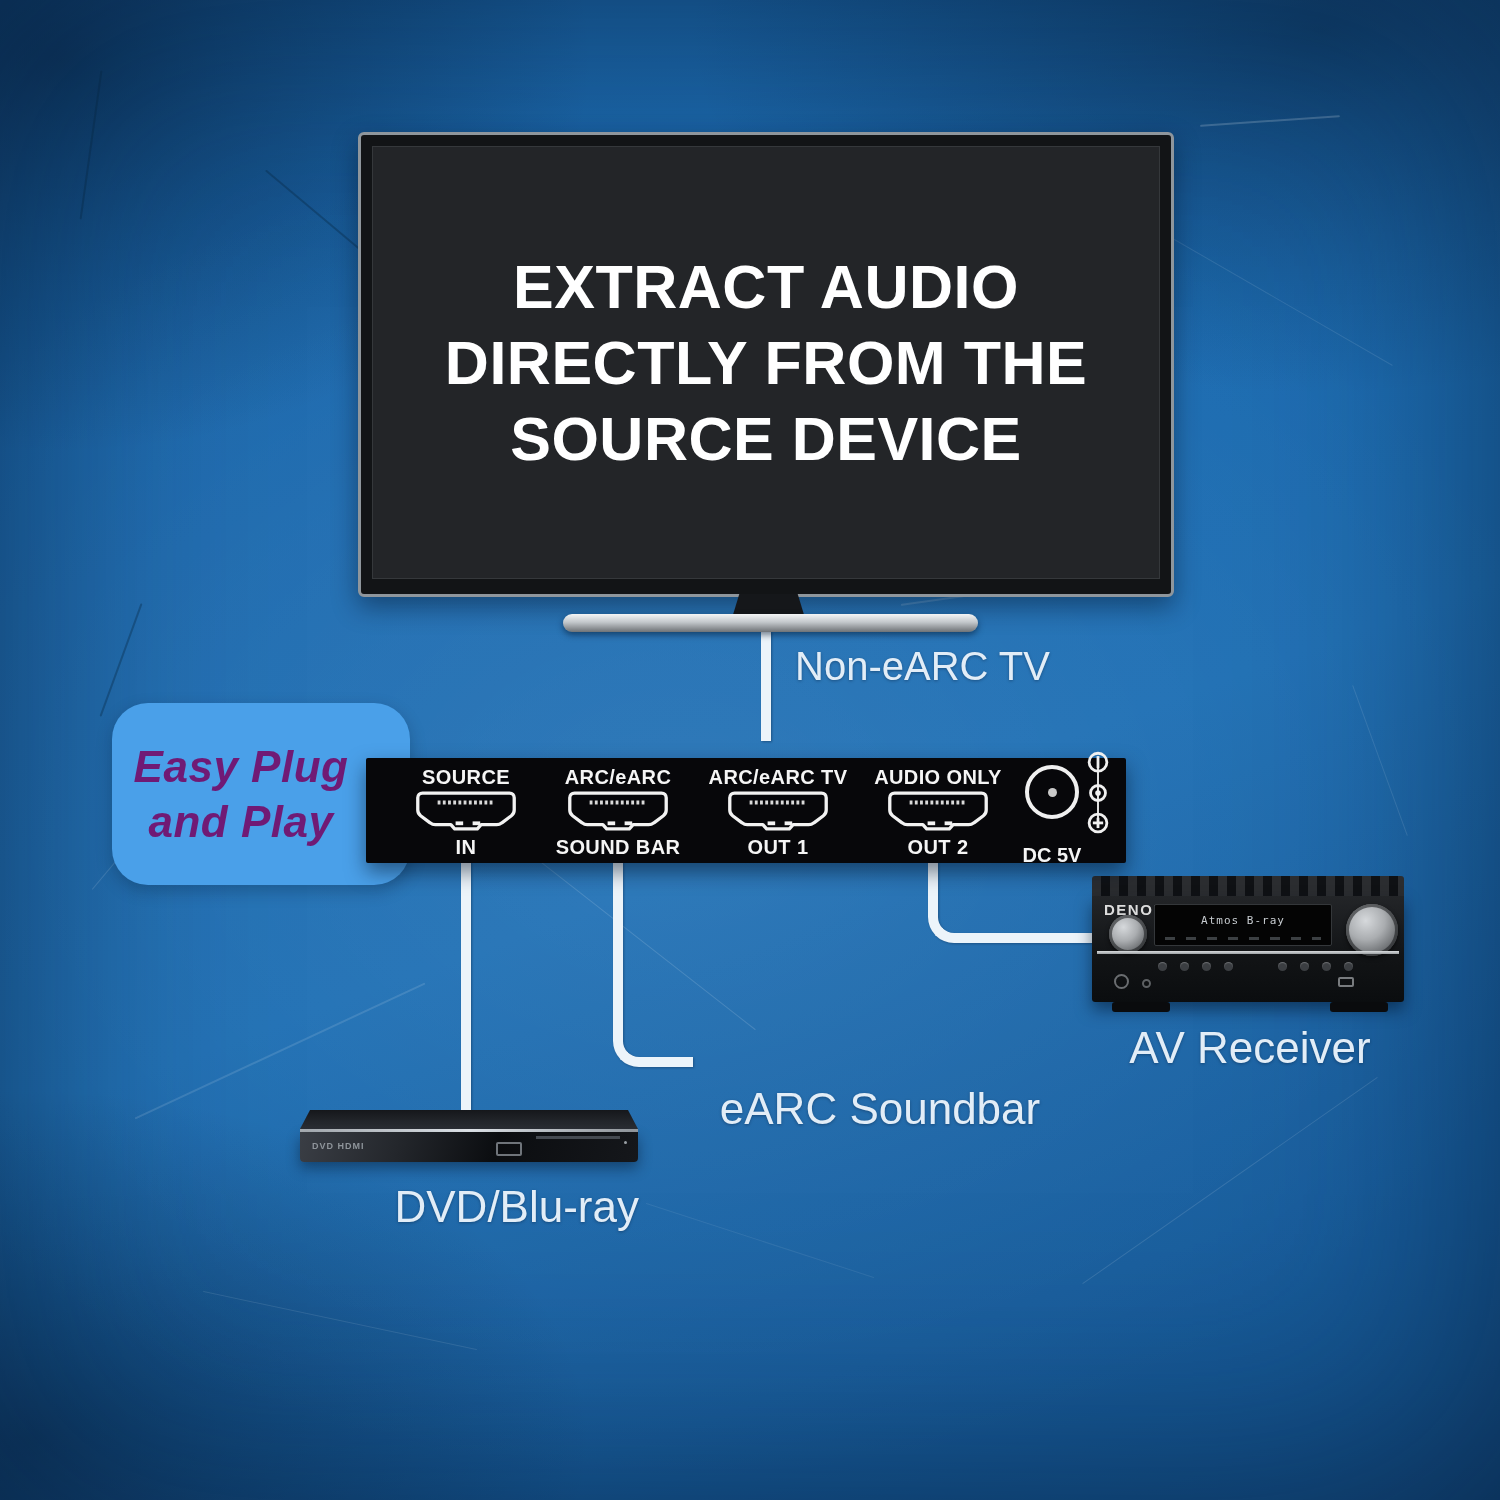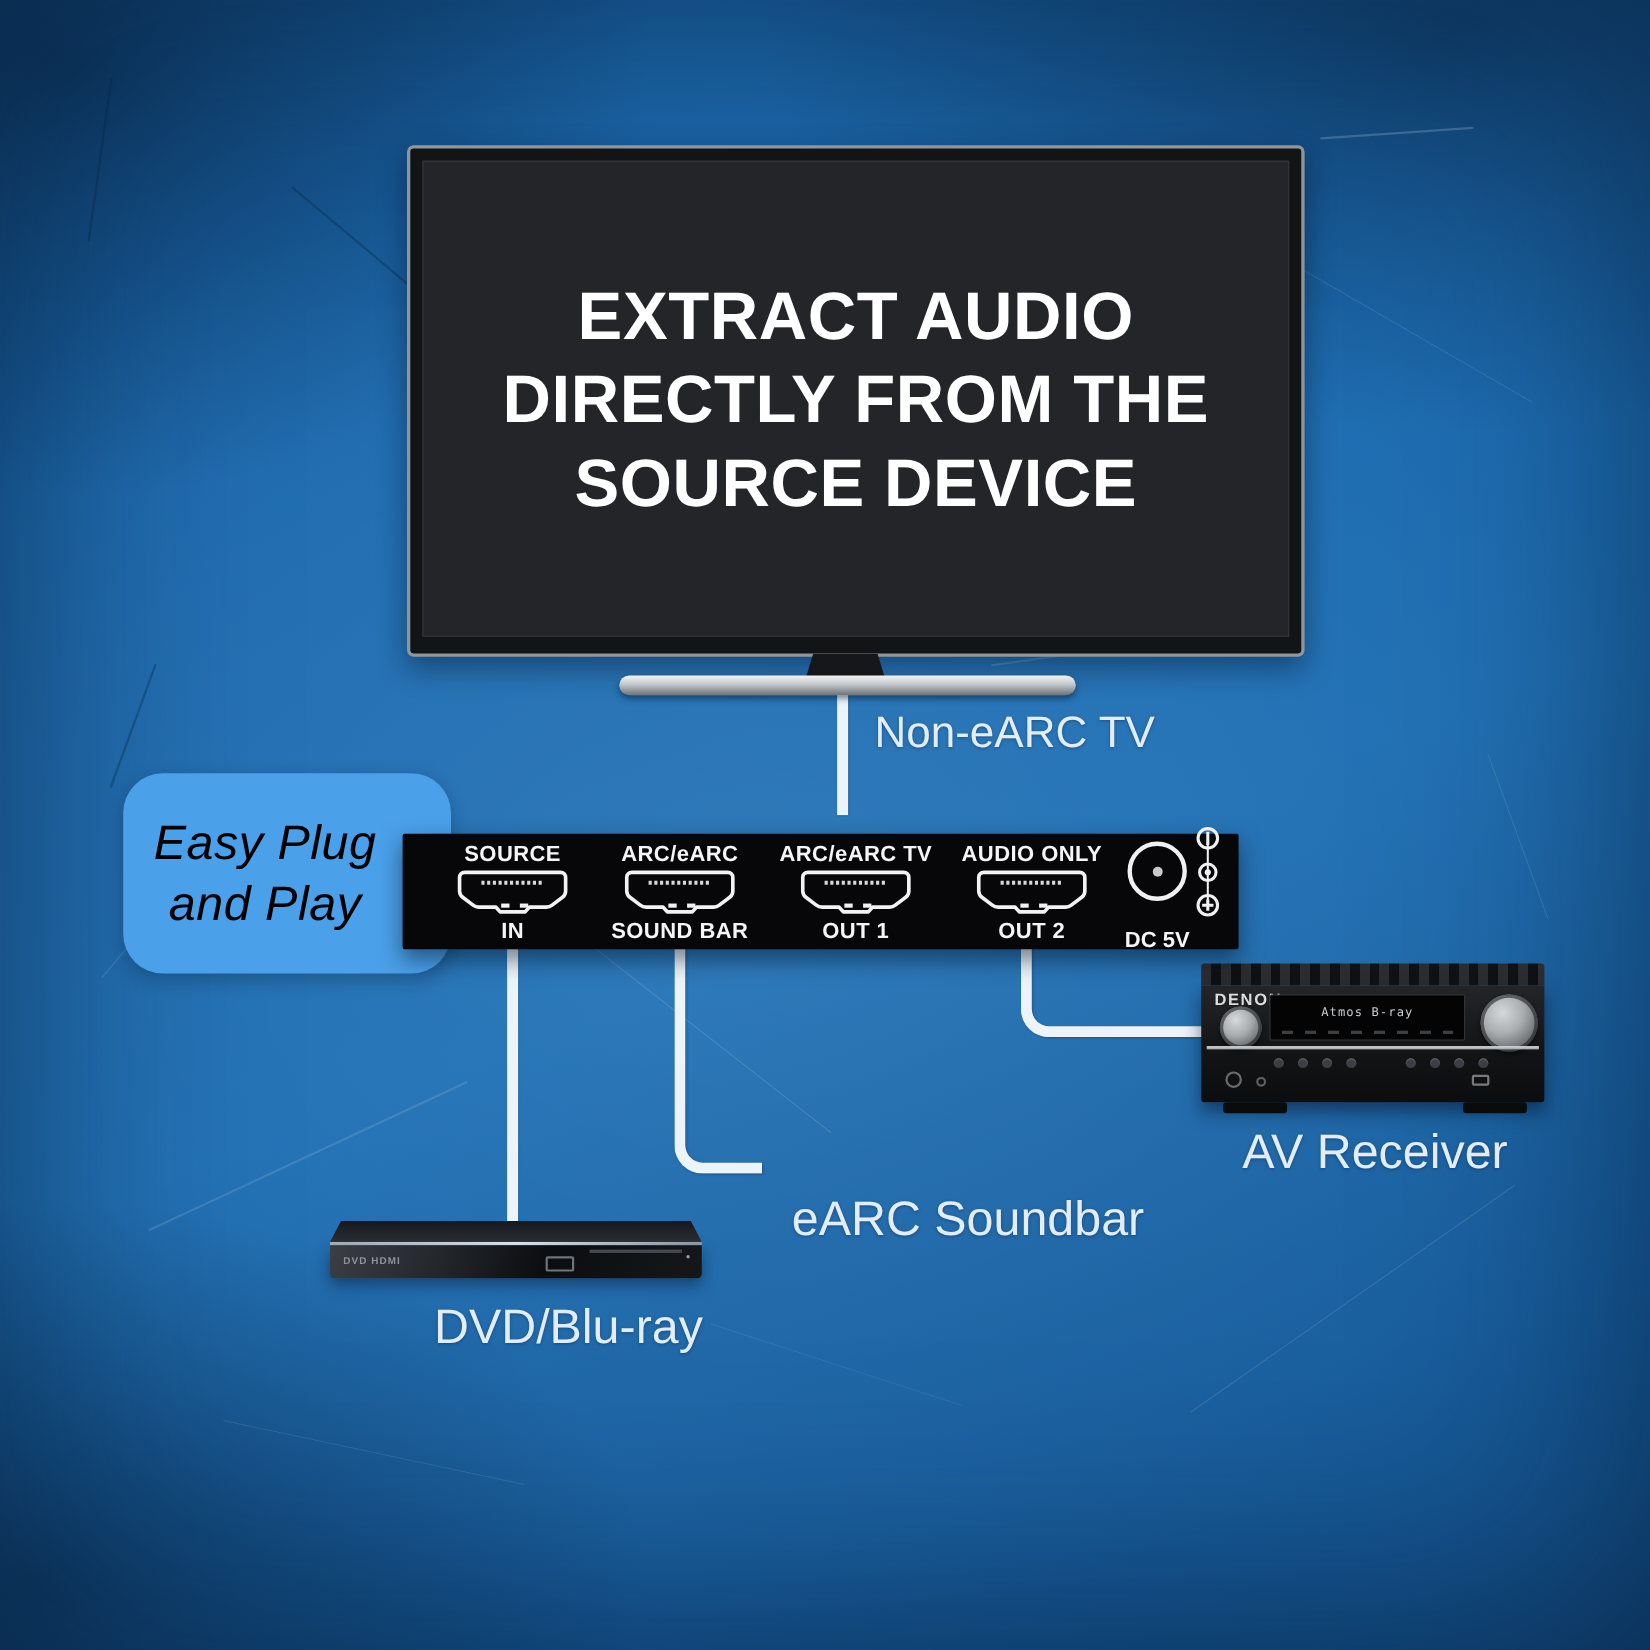--- a/index.html
+++ b/index.html
@@ -11,21 +11,21 @@
       radial-gradient(760px 560px at 4% 4%, rgba(2,18,40,0.5), rgba(2,18,40,0) 70%),
       radial-gradient(800px 500px at 2% 96%, rgba(2,18,40,0.45), rgba(2,18,40,0) 70%),
       linear-gradient(160deg, #1a64a6 0%, #1d6bb0 30%, #1e6fb4 55%, #185e9e 82%, #134e86 100%);
     box-shadow:inset 0 0 280px rgba(3,20,44,.6);
   }
   
   .sc{position:absolute;background:#ffffff;opacity:.10;border-radius:2px;}
   .sc.d{background:#05243f;opacity:.35;}
   
   .tv{position:absolute;left:358px;top:132px;width:810px;height:459px;background:#121416;
-      border:3px solid #8f969c;border-radius:6px;box-shadow:0 10px 26px rgba(2,18,40,.45);margin-left:12px;}
+      border:3px solid #8f969c;border-radius:6px;box-shadow:0 10px 26px rgba(2,18,40,.45);}
   .tv-screen{position:absolute;left:11px;top:11px;right:11px;bottom:15px;background:#232528;
       border:1px solid #35383b;display:flex;align-items:center;justify-content:center;}
   .tv-title{color:#ffffff;font-size:61px;line-height:76px;font-weight:bold;letter-spacing:.5px;
       text-align:center;}
   .tv-neck{position:absolute;left:732px;top:594px;width:73px;height:24px;background:#15171a;
       clip-path:polygon(10% 0,90% 0,100% 100%,0 100%);}
   .tv-base{position:absolute;left:563px;top:614px;width:415px;height:18px;border-radius:10px;
       background:linear-gradient(180deg,#f4f5f6 0%,#c3c8cc 45%,#85898d 85%,#6f7377 100%);
       box-shadow:0 3px 6px rgba(2,18,40,.5);}
   
@@ -34,21 +34,21 @@
       border-bottom:10px solid #ecf4fa;border-bottom-left-radius:26px;
       filter:drop-shadow(1px 1px 1px rgba(2,18,40,.3));}
   .cable-tv{left:761px;top:631px;width:10px;height:110px;}
   .cable-dvd{left:461px;top:844px;width:10px;height:268px;}
   .cable-sb{left:613px;top:844px;width:70px;height:213px;}
   .cable-avr{left:928px;top:844px;width:172px;height:89px;}
   
   .badge{position:absolute;left:112px;top:703px;width:298px;height:182px;background:#4aa0e9;
       border-radius:36px;z-index:3;box-shadow:0 6px 16px rgba(2,18,40,.25);}
   .badge-text{position:absolute;left:0;top:50%;transform:translateY(-50%);width:258px;
-      text-align:center;color:#000000;font-size:44px;line-height:55px;font-weight:normal;
+      text-align:center;color:#701a75;font-size:44px;line-height:55px;font-weight:bold;
       font-style:italic;letter-spacing:.5px;}
   
   .extractor{position:absolute;left:366px;top:740px;width:760px;height:105px;background:#07070a;
       z-index:4;border-radius:2px;box-shadow:0 9px 20px rgba(2,16,36,.5);margin-top:18px;}
   .port{position:absolute;top:0;width:150px;height:105px;}
   .port-label-top{position:absolute;top:8px;left:0;width:100%;text-align:center;color:#f5f5f5;
       font-size:20px;font-weight:bold;letter-spacing:.4px;white-space:nowrap;}
   .port-label-bottom{position:absolute;top:78px;left:0;width:100%;text-align:center;color:#f5f5f5;
       font-size:20px;font-weight:bold;letter-spacing:.4px;white-space:nowrap;}
   .hdmi-svg{position:absolute;left:23px;top:32px;}

